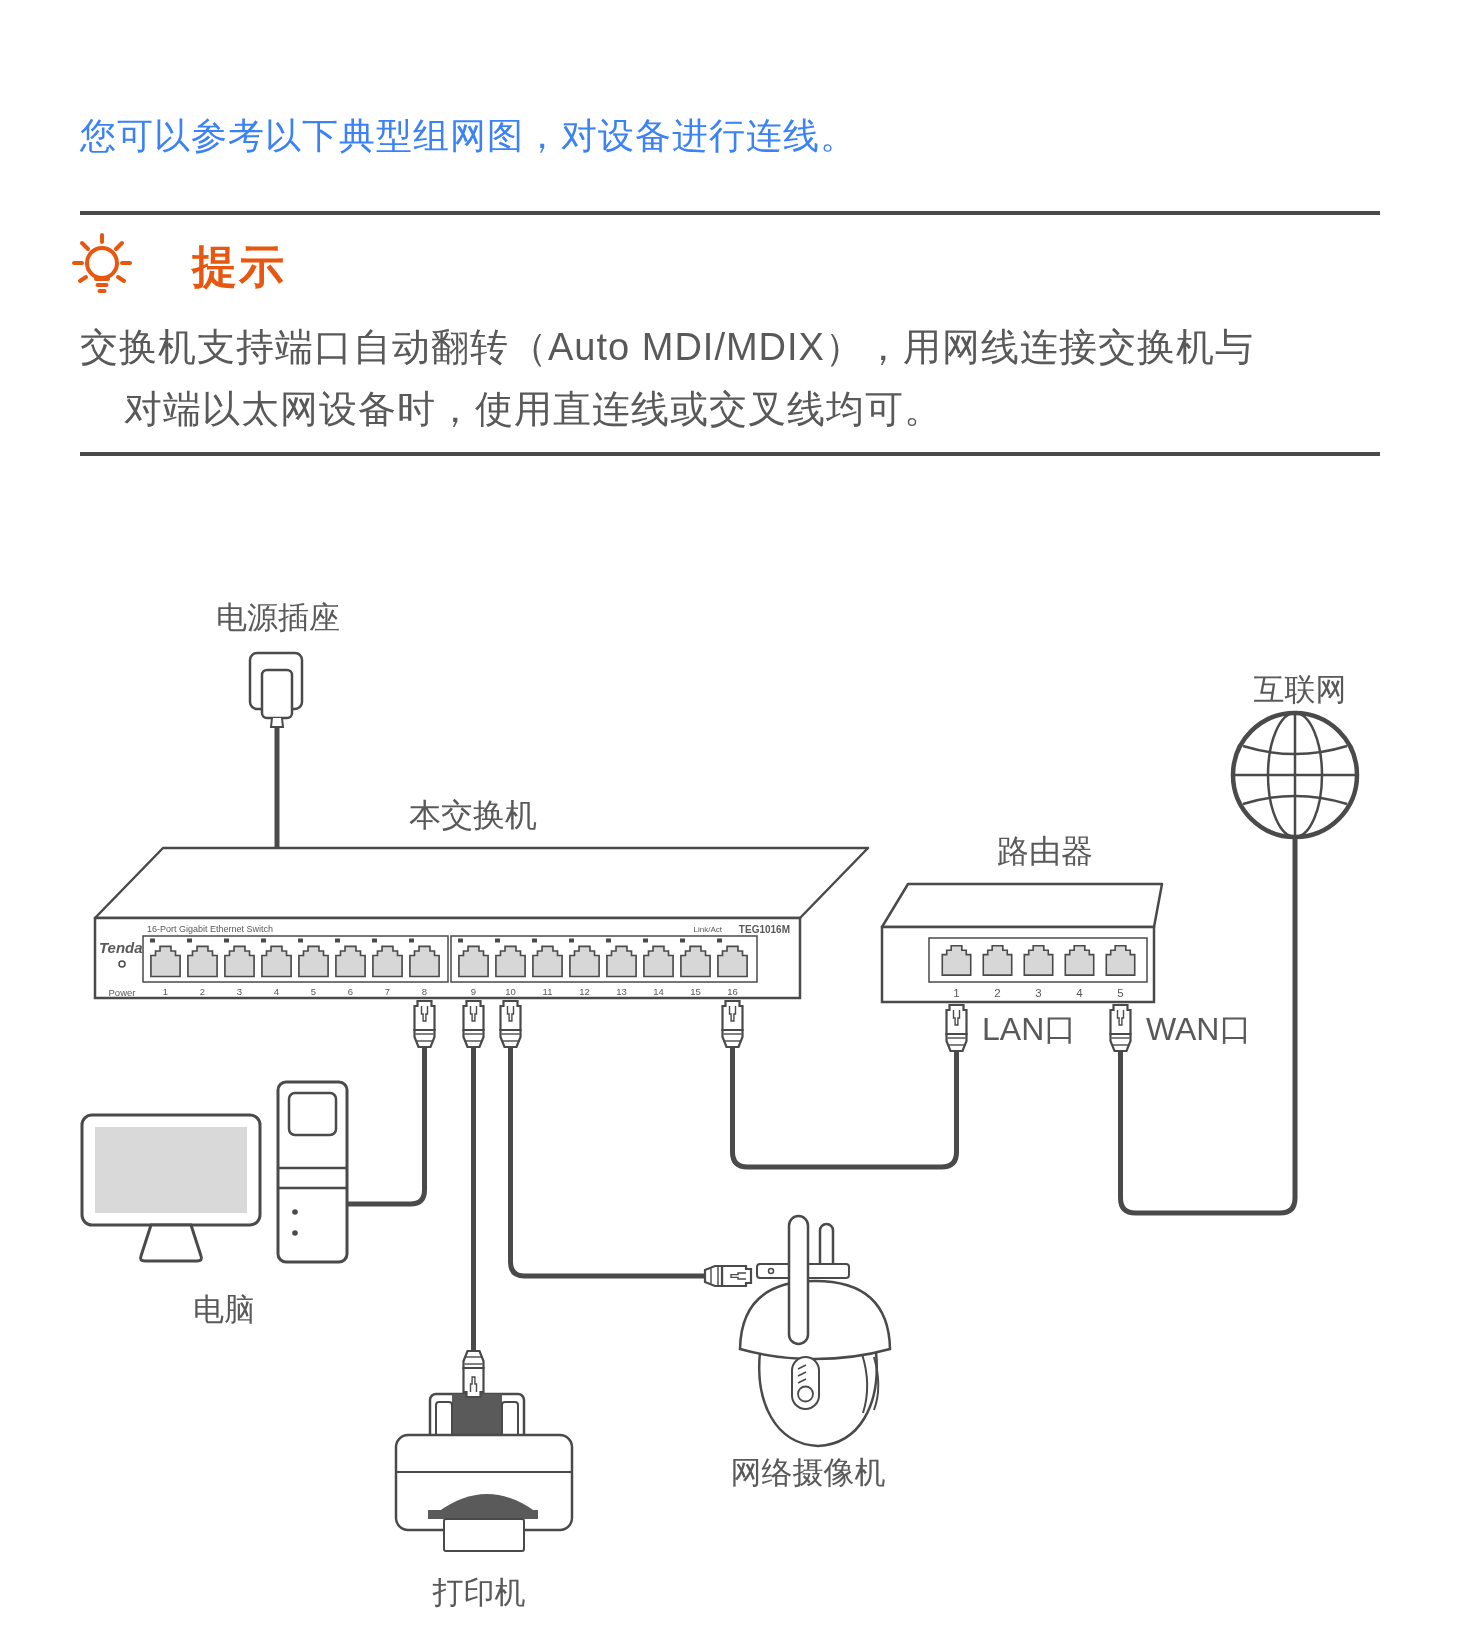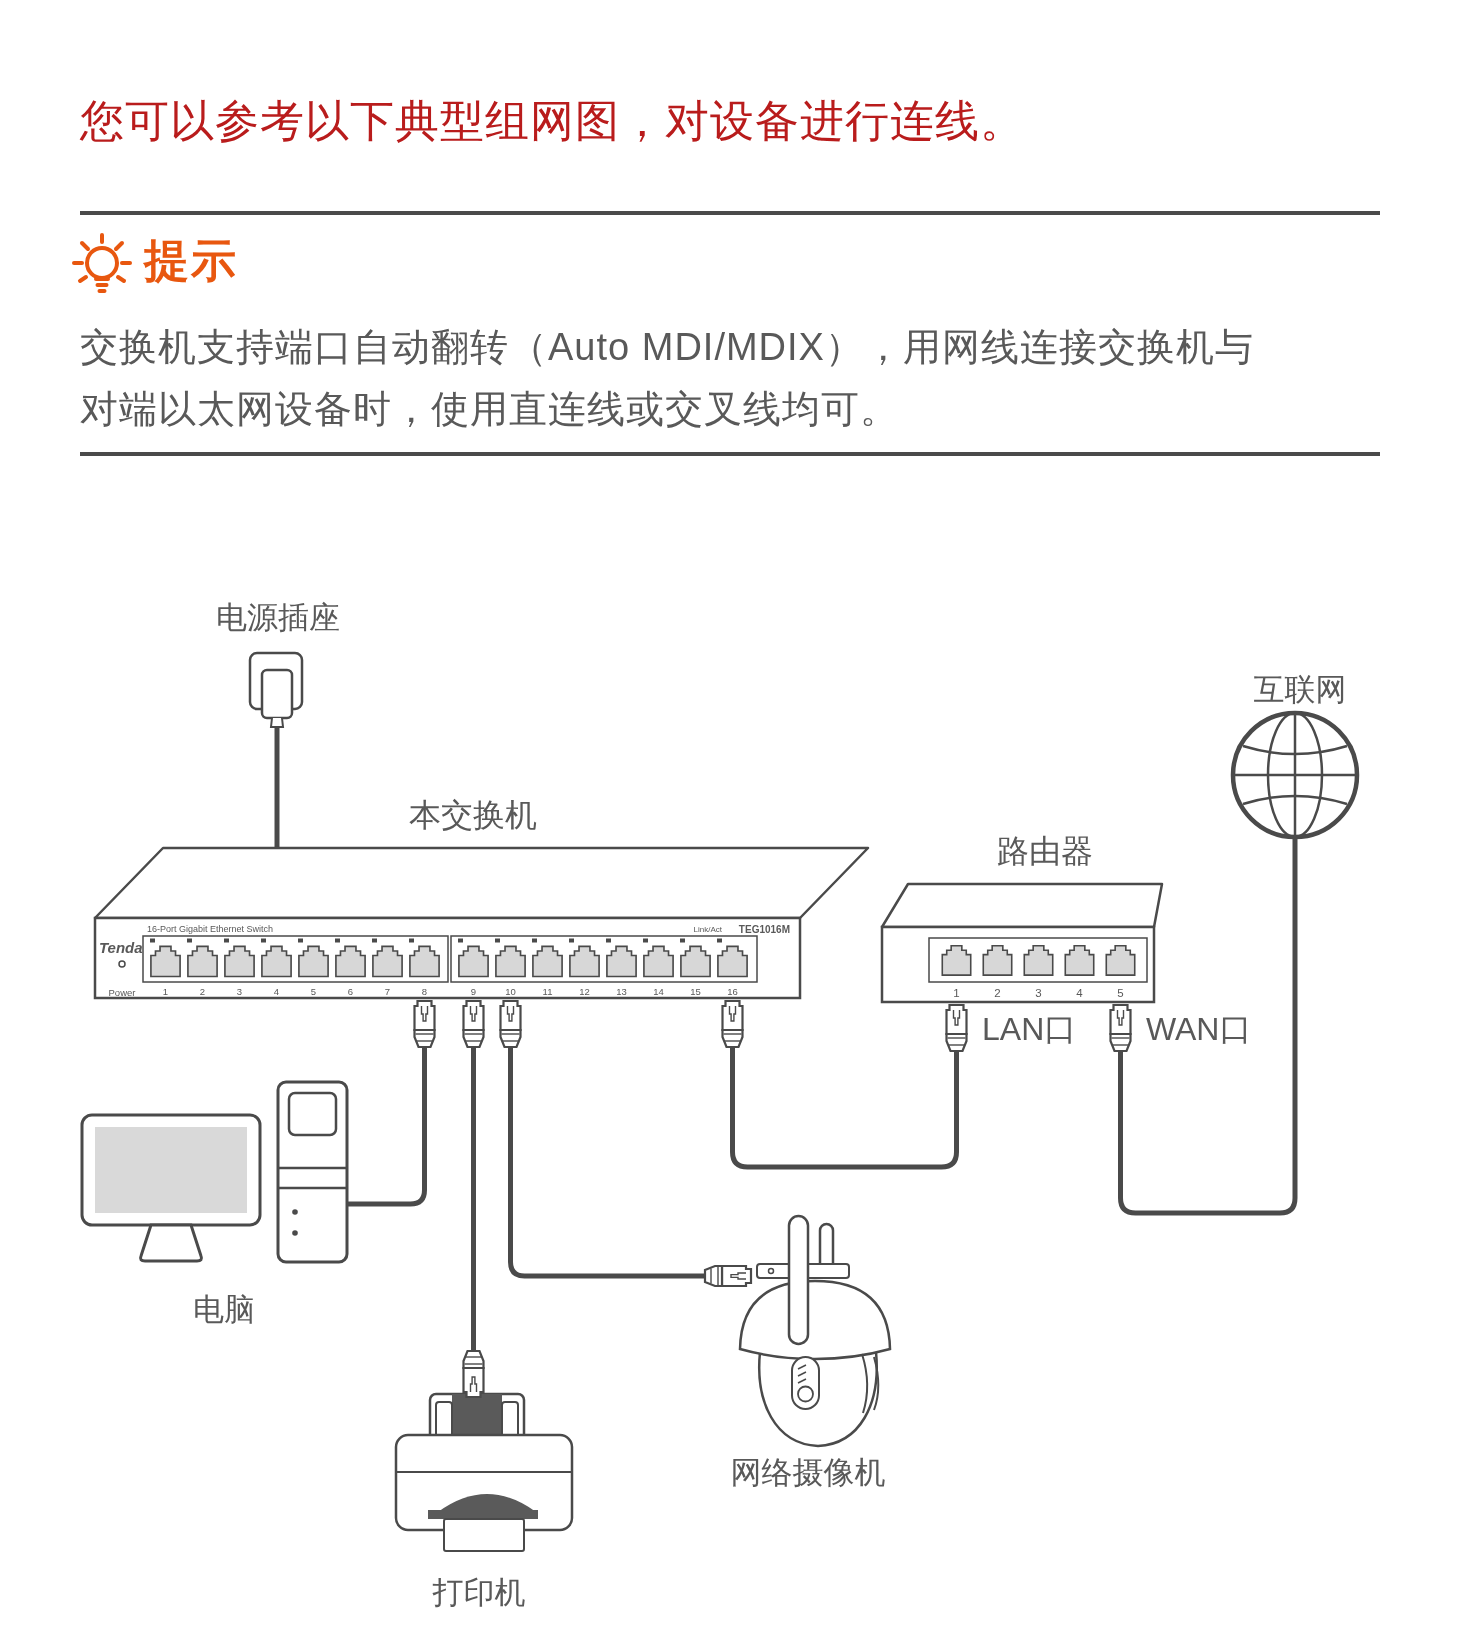--- a/index.html
+++ b/index.html
@@ -1,26 +1,26 @@
 <!DOCTYPE html>
 <html><head>
 <meta charset="utf-8">
 <style>
   html,body{margin:0;padding:0;background:#fff;}
   .page{position:relative;width:1458px;height:1647px;background:#fff;overflow:hidden;
         font-family:"Liberation Sans","DejaVu Sans",sans-serif;}
-  .intro{position:absolute;left:80px;top:92px;font-size:44px;color:#b91c1c;letter-spacing:1px;}
+  .intro{position:absolute;left:80px;top:112px;font-size:36px;color:#3b82f6;letter-spacing:1px;}
   .hr{position:absolute;left:80px;width:1300px;height:4px;background:#4a4a4a;}
   .hr1{top:211px;}
   .hr2{top:452px;}
-  .tip-head{position:absolute;left:70px;top:231px;display:flex;align-items:flex-start;}
+  .tip-head{position:absolute;left:70px;top:231px;display:flex;align-items:center;gap:48px;}
   .tip-label{color:#e8570f;font-size:45px;font-weight:bold;margin-left:10px;letter-spacing:2px;}
   .tip-line{position:absolute;left:80px;font-size:38px;color:#595959;letter-spacing:1px;}
   .tip-line1{top:322px;text-align:right;}
-  .tip-line2{top:384px;}
+  .tip-line2{top:384px;margin-left:44px;}
   svg.diagram{position:absolute;left:0;top:0;}
   svg text{fill:#595959;}
   .dev-label{font-size:31px;}
   .port-label{font-size:32px;}
 </style>
 </head>
 <body>
 
 <div class="page">
 

